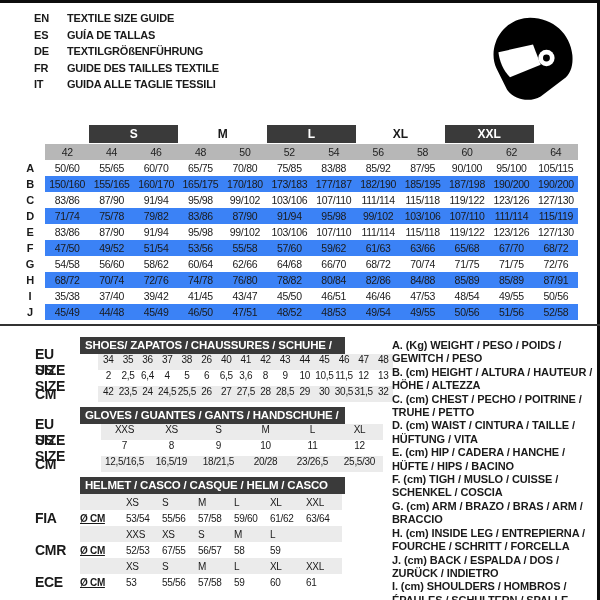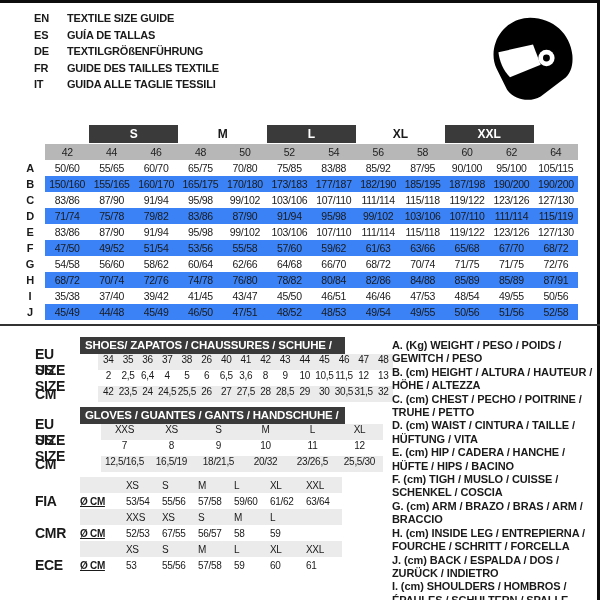--- a/index.html
+++ b/index.html
@@ -360,28 +360,29 @@
               <div class="sub-cell">11</div>
               <div class="sub-cell">12</div>
             </div>
           </div>
           <div class="sub-row">
             <div class="sub-label">CM</div>
             <div class="sub-cells gloves-cells shaded-bg">
               <div class="sub-cell">12,5/16,5</div>
               <div class="sub-cell">16,5/19</div>
               <div class="sub-cell">18/21,5</div>
-              <div class="sub-cell">20/32</div>
+              <div class="sub-cell">20/28</div>
               <div class="sub-cell">23/26,5</div>
               <div class="sub-cell">25,5/30</div>
             </div>
           </div>
         </div>
     </div>
     <div class="sub">
+      <div class="sub-title">HELMET / CASCO / CASQUE / HELM / CASCO</div>
       <div>
           <div class="sub-row">
             <div class="sub-label"></div>
             <div class="helm-cells shaded-bg">
               <div class="helm-unit"></div>
               <div class="helm-cell">XS</div>
               <div class="helm-cell">S</div>
               <div class="helm-cell">M</div>
               <div class="helm-cell">L</div>
               <div class="helm-cell">XL</div>

